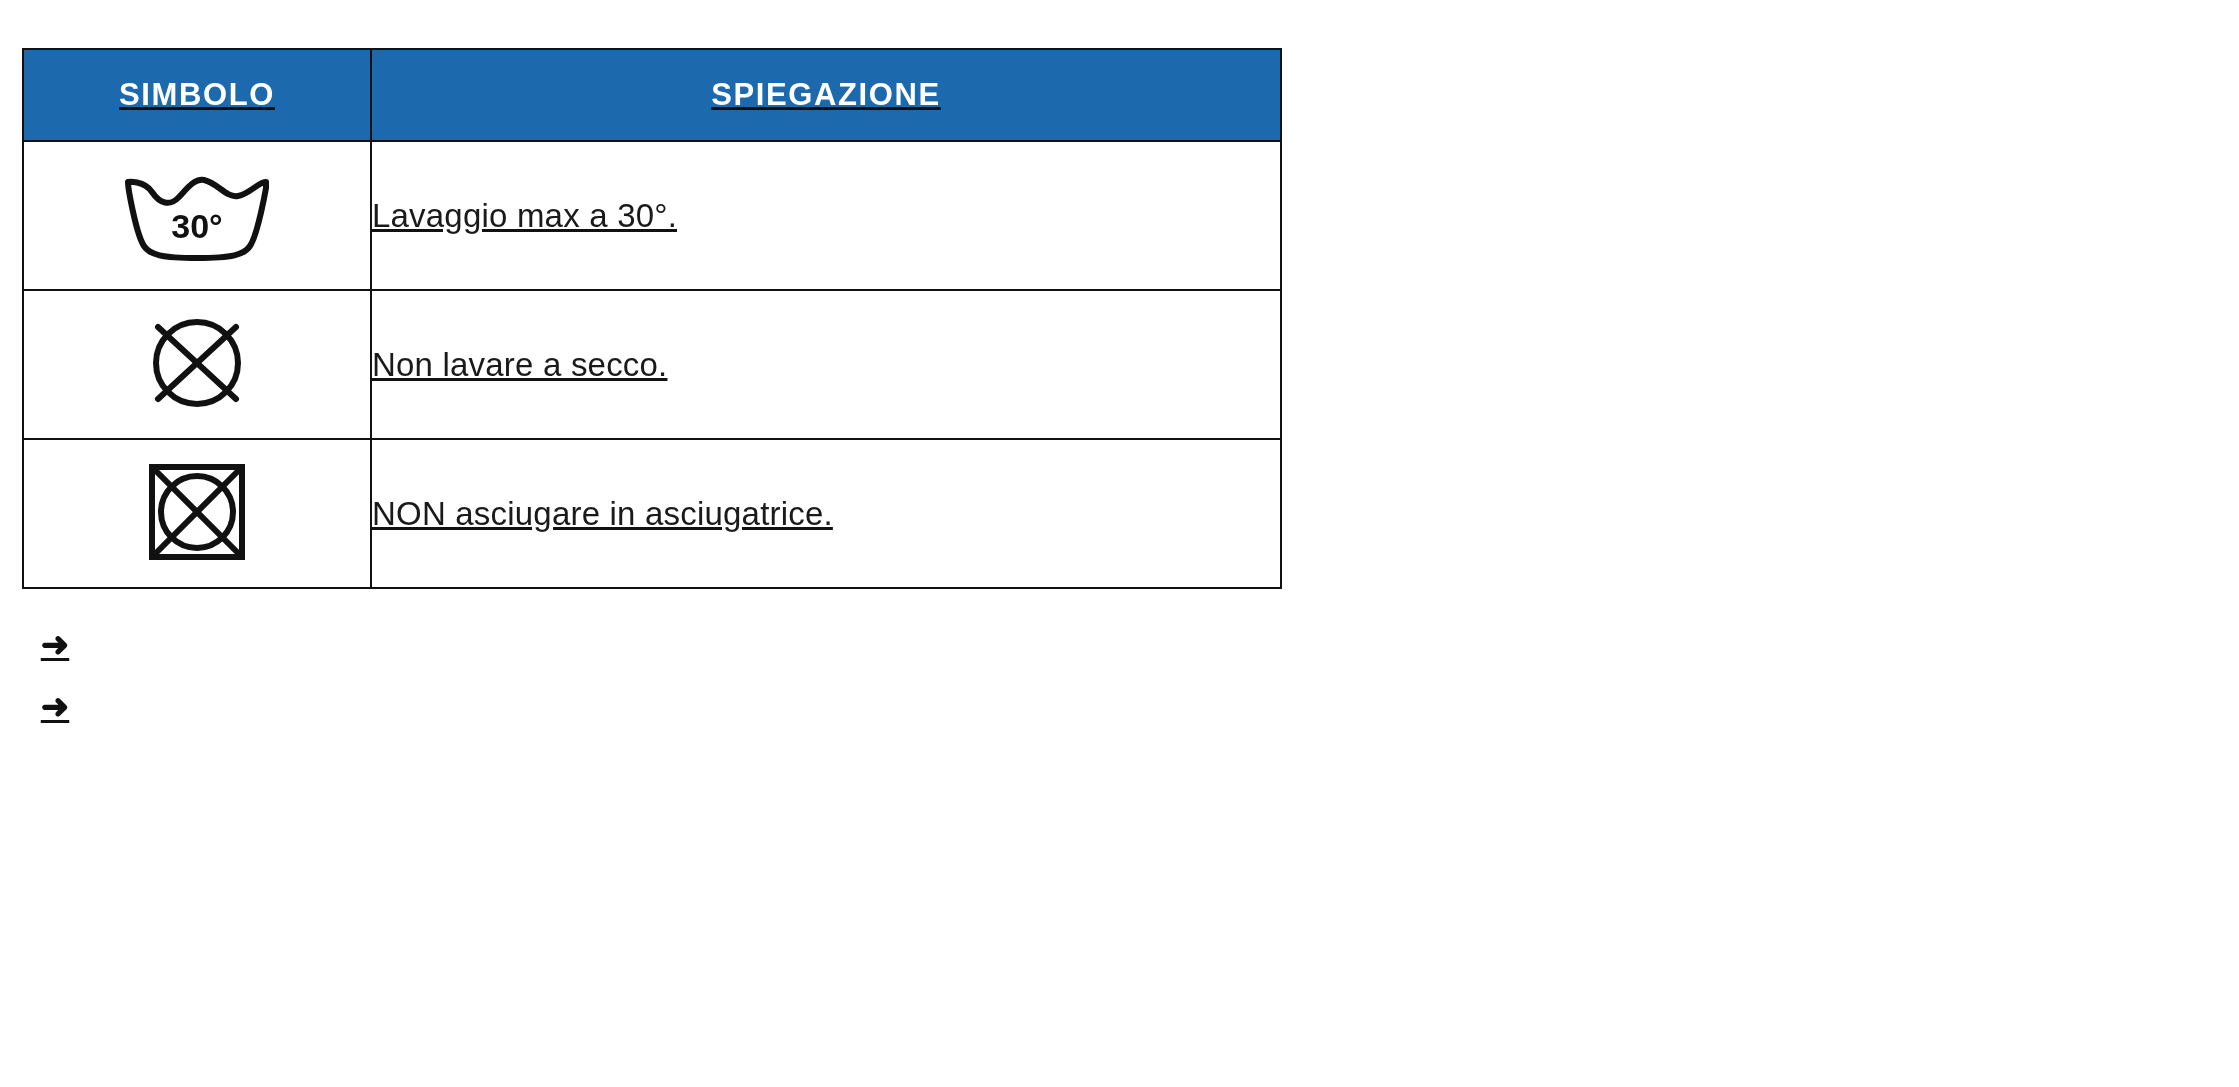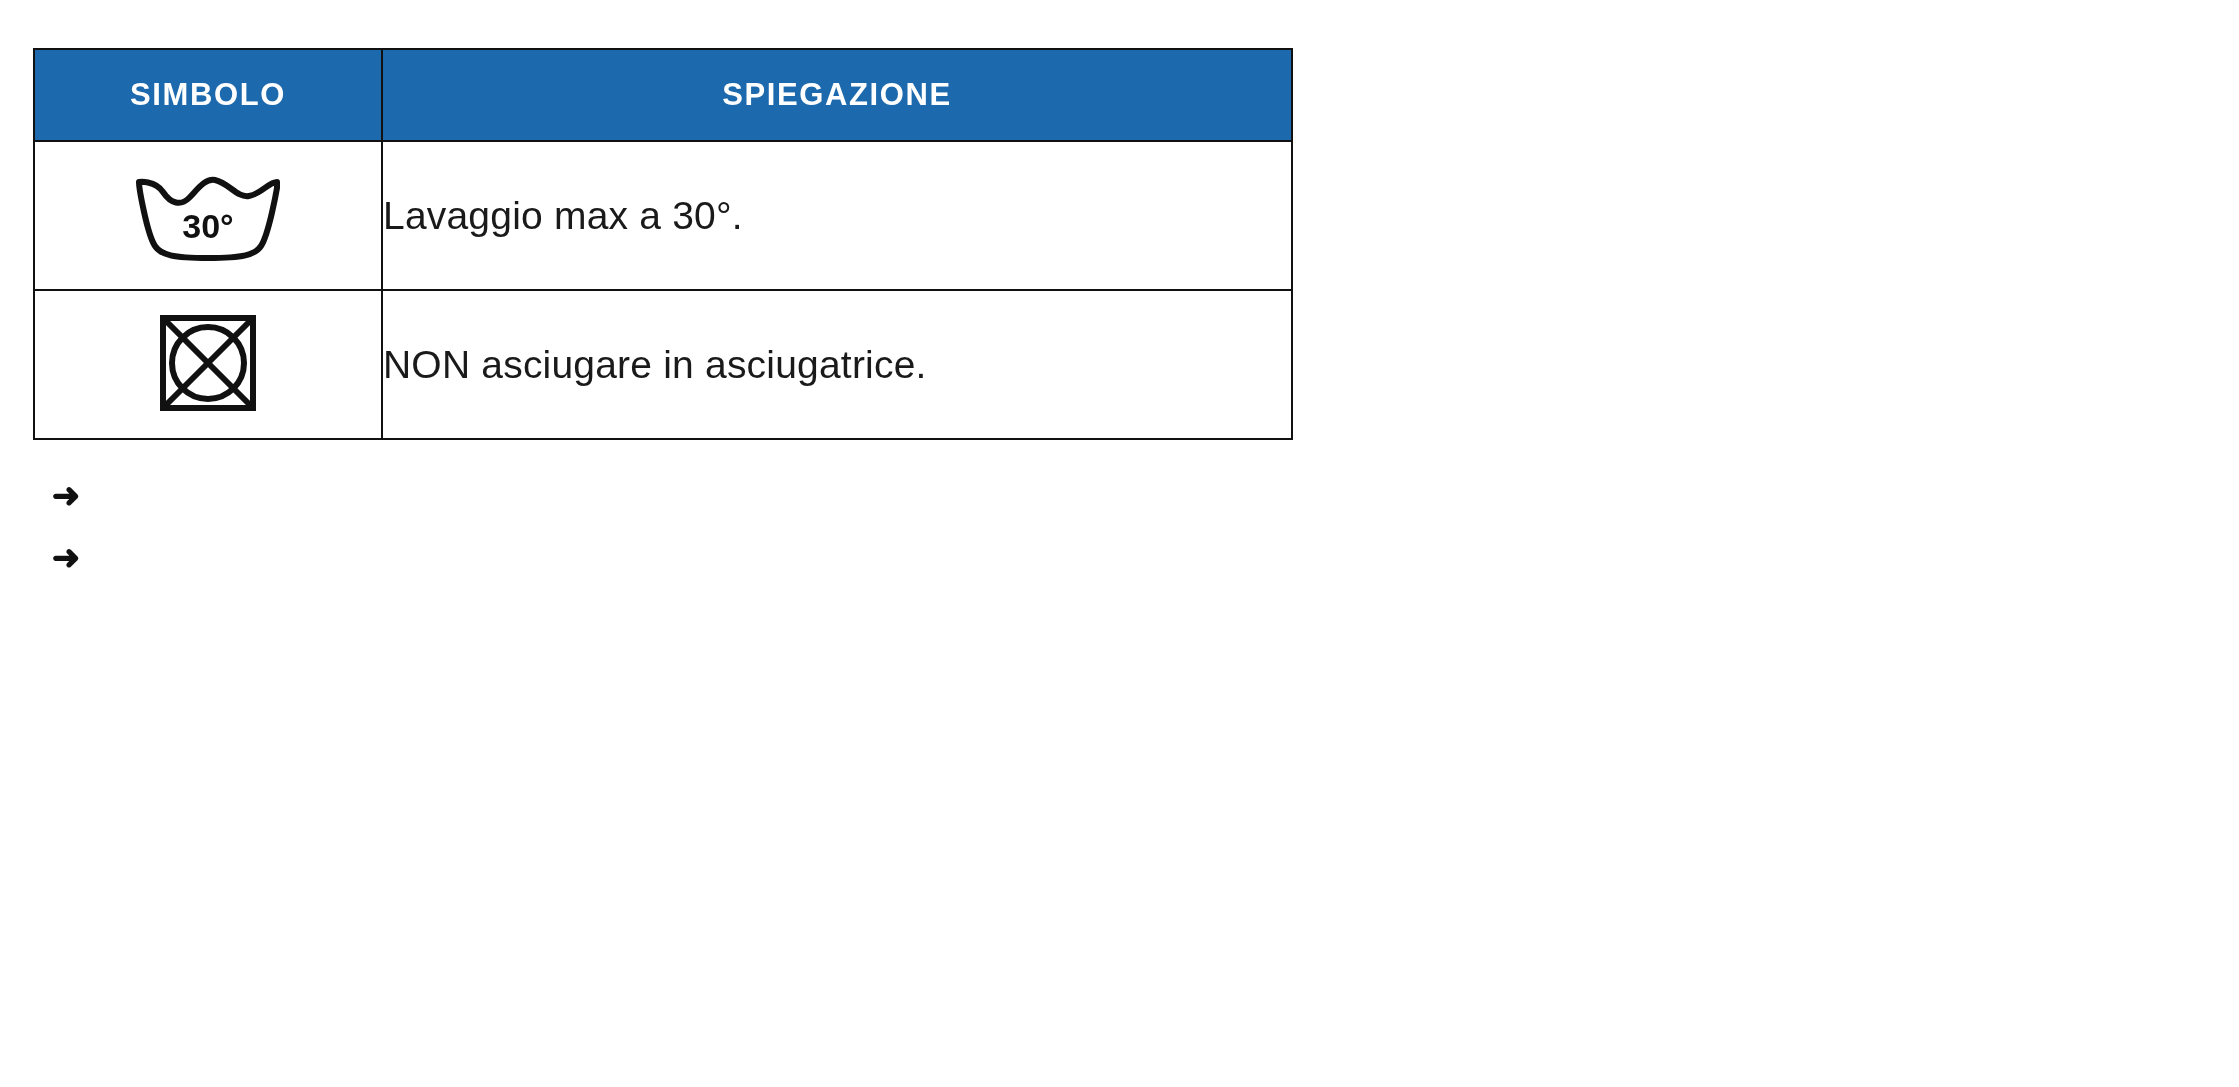--- a/index.html
+++ b/index.html
@@ -13,21 +13,22 @@
     font-family: "Liberation Sans", sans-serif;
     color: #111111;
     overflow: hidden;
   }
 
   .page {
     position: relative;
     width: 2115px;
     height: 1087px;
     box-sizing: border-box;
-    padding: 48px 0 0 33px;
+    padding: 48px 0 0 22px;
+    text-decoration: underline;
   }
 
   
   .care-table {
     border-collapse: collapse;
     table-layout: fixed;
     width: 1258px;
     border: 2px solid #111111;
   }
   .care-table col.col-symbol { width: 348px; }
@@ -59,21 +60,21 @@
   .care-table tbody td:last-child { border-right: none; }
 
   .cell-symbol {
     text-align: center;
   }
   .symbol-box {
     display: inline-block;
     line-height: 0;
   }
   .cell-text {
-    font-size: 39px;
+    font-size: 33px;
     padding-left: 22px;
     color: #1a1a1a;
     letter-spacing: 0.2px;
   }
 
   
   .notes {
     margin-top: 24px;
     margin-left: 2px;
   }
@@ -122,20 +123,32 @@
               <path d="M6 16 C6 16 22 14 30 26 C38 38 48 40 56 32 C64 24 72 12 82 14 C96 17 104 32 116 30 C128 28 136 16 144 16 L144 22 C144 22 136 68 128 80 C122 89 110 92 75 92 C40 92 28 89 22 80 C14 68 6 22 6 16 Z" fill="none" stroke="#111111" stroke-width="6" stroke-linejoin="round"></path>
               <text x="75" y="72" font-family="Liberation Sans, sans-serif" font-size="34" font-weight="bold" text-anchor="middle" fill="#111111">30°</text>
             </svg>
           </span>
         </td>
         <td class="cell-text">Lavaggio max a 30°.</td>
       </tr>
 
 
 
+      <tr>
+        <td class="cell-symbol">
+          <span class="symbol-box">
+            <svg width="150" height="96" viewBox="0 0 150 96" xmlns="http://www.w3.org/2000/svg">
+              <circle cx="75" cy="48" r="41" fill="none" stroke="#111111" stroke-width="6"></circle>
+              <line x1="36" y1="12" x2="114" y2="84" stroke="#111111" stroke-width="6" stroke-linecap="round"></line>
+              <line x1="114" y1="12" x2="36" y2="84" stroke="#111111" stroke-width="6" stroke-linecap="round"></line>
+            </svg>
+          </span>
+        </td>
+        <td class="cell-text">Non lavare a secco.</td>
+      </tr>
 
       <tr>
         <td class="cell-symbol">
           <span class="symbol-box">
             <svg width="150" height="110" viewBox="0 0 150 110" xmlns="http://www.w3.org/2000/svg">
               <rect x="30" y="10" width="90" height="90" fill="none" stroke="#111111" stroke-width="6"></rect>
               <circle cx="75" cy="55" r="36" fill="none" stroke="#111111" stroke-width="6"></circle>
               <line x1="34" y1="14" x2="116" y2="96" stroke="#111111" stroke-width="6" stroke-linecap="round"></line>
               <line x1="116" y1="14" x2="34" y2="96" stroke="#111111" stroke-width="6" stroke-linecap="round"></line>
             </svg>

